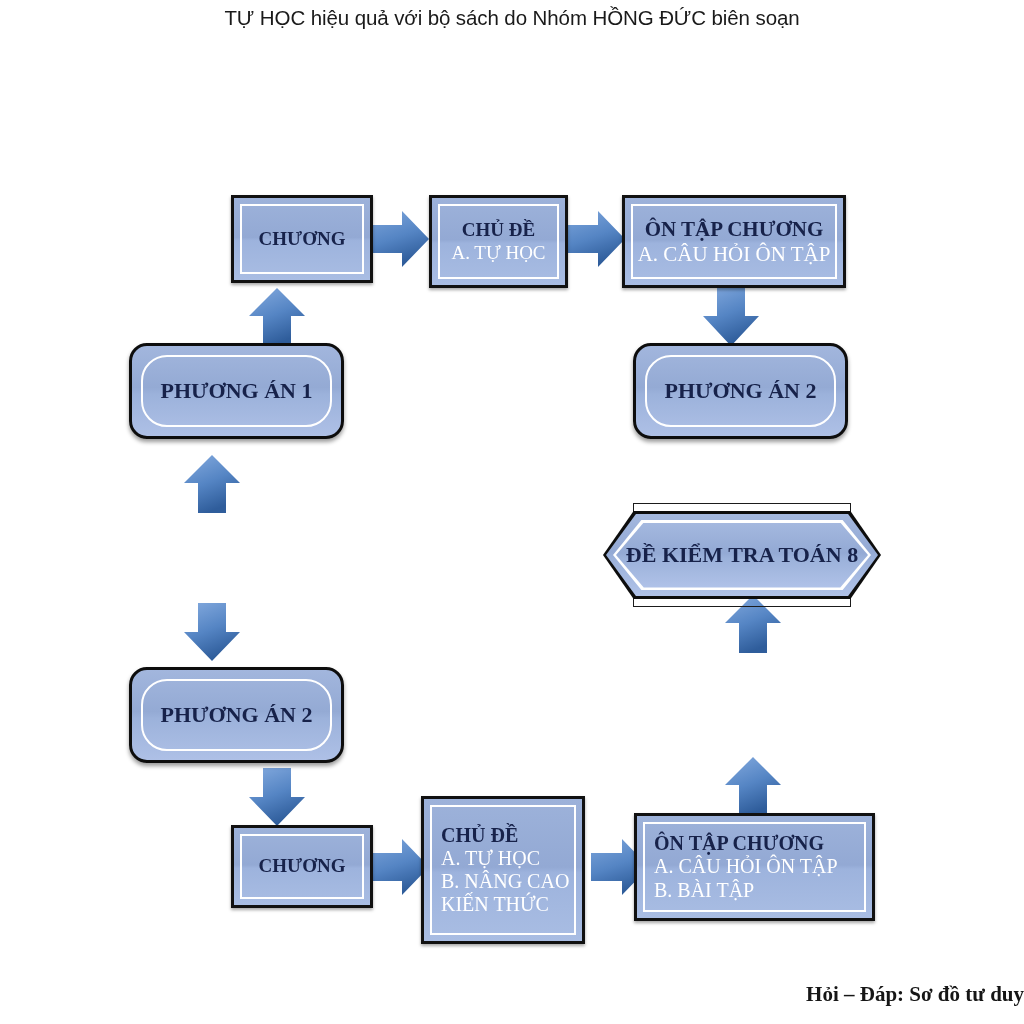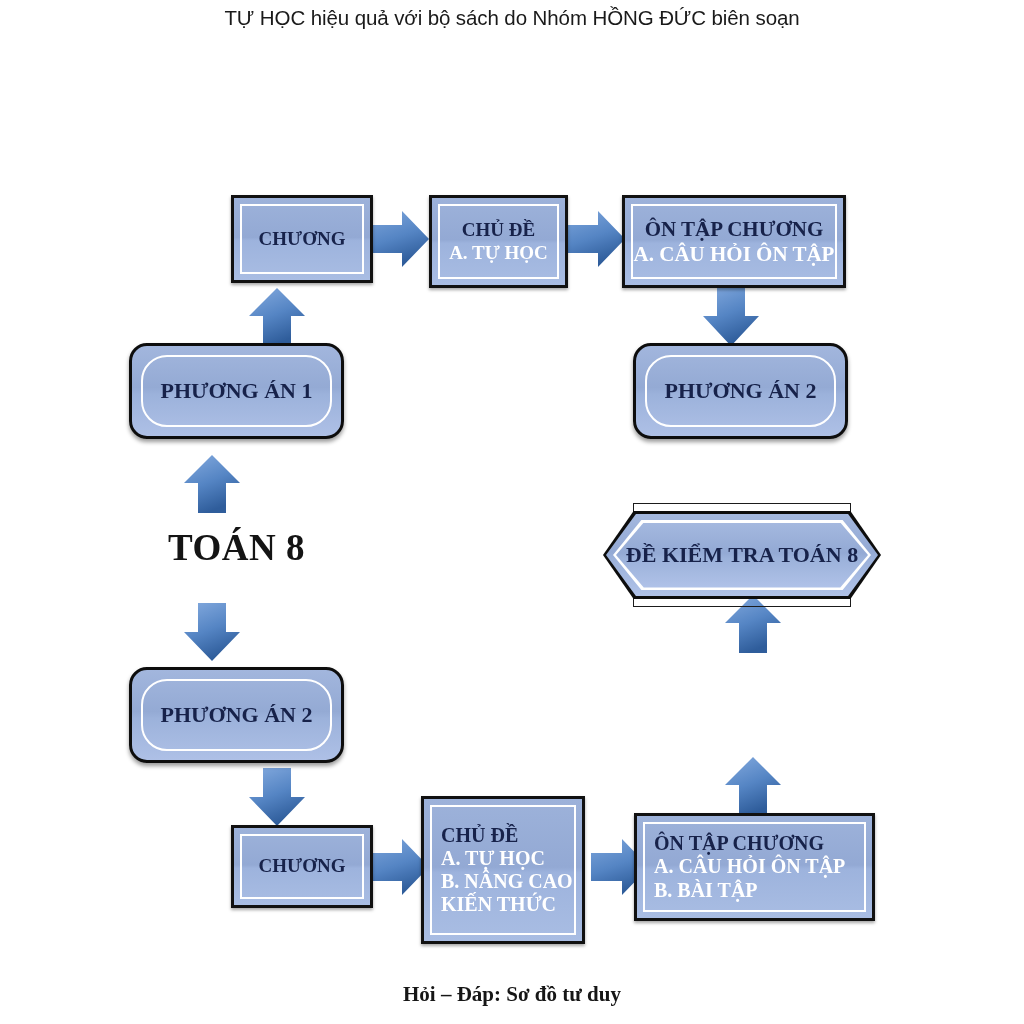--- a/index.html
+++ b/index.html
@@ -41,21 +41,21 @@
     line-height: 30px;
     white-space: nowrap;
   }
 
   
   .caption {
     position: absolute;
     left: 0;
     top: 982px;
     width: 1024px;
-    text-align: center;
+    text-align: right;
     font-family: "Liberation Serif", "DejaVu Serif", serif;
     font-weight: bold;
     font-size: 21px;
     color: #161616;
     white-space: nowrap;
   }
 
   
   .center-label {
     position: absolute;
@@ -90,21 +90,21 @@
 
   .line-dark {
     font-family: "Liberation Serif", "DejaVu Serif", serif;
     font-weight: bold;
     color: #17224a;
     white-space: nowrap;
     line-height: 1.16;
   }
   .line-white {
     font-family: "Liberation Serif", "DejaVu Serif", serif;
-    font-weight: bold;
+    font-weight: normal;
     color: #ffffff;
     white-space: nowrap;
     line-height: 1.16;
   }
 
   
   .node-round {
     position: absolute;
     box-sizing: border-box;
     border: 3px solid #0d0d0d;
@@ -344,23 +344,20 @@
       <div class="line-dark" style="font-size:22px;">PHƯƠNG ÁN 1</div>
     </div>
   </div>
 
   <div class="node-round" style="left:633px; top:343px; width:215px; height:96px;">
     <div class="inner">
       <div class="line-dark" style="font-size:22px;">PHƯƠNG ÁN 2</div>
     </div>
   </div>
 
-  <div class="center-label" style="left:129px; top:526px; width:215px;">
-    <span>TOÁN 8</span>
-  </div>
 
   <div class="node-round" style="left:129px; top:667px; width:215px; height:96px;">
     <div class="inner">
       <div class="line-dark" style="font-size:22px;">PHƯƠNG ÁN 2</div>
     </div>
   </div>
 
   <div class="node-oct" style="left:603px; top:487px; width:278px; height:104px;">
     <div class="bracket"></div>
     <div class="oct-outer"></div>

